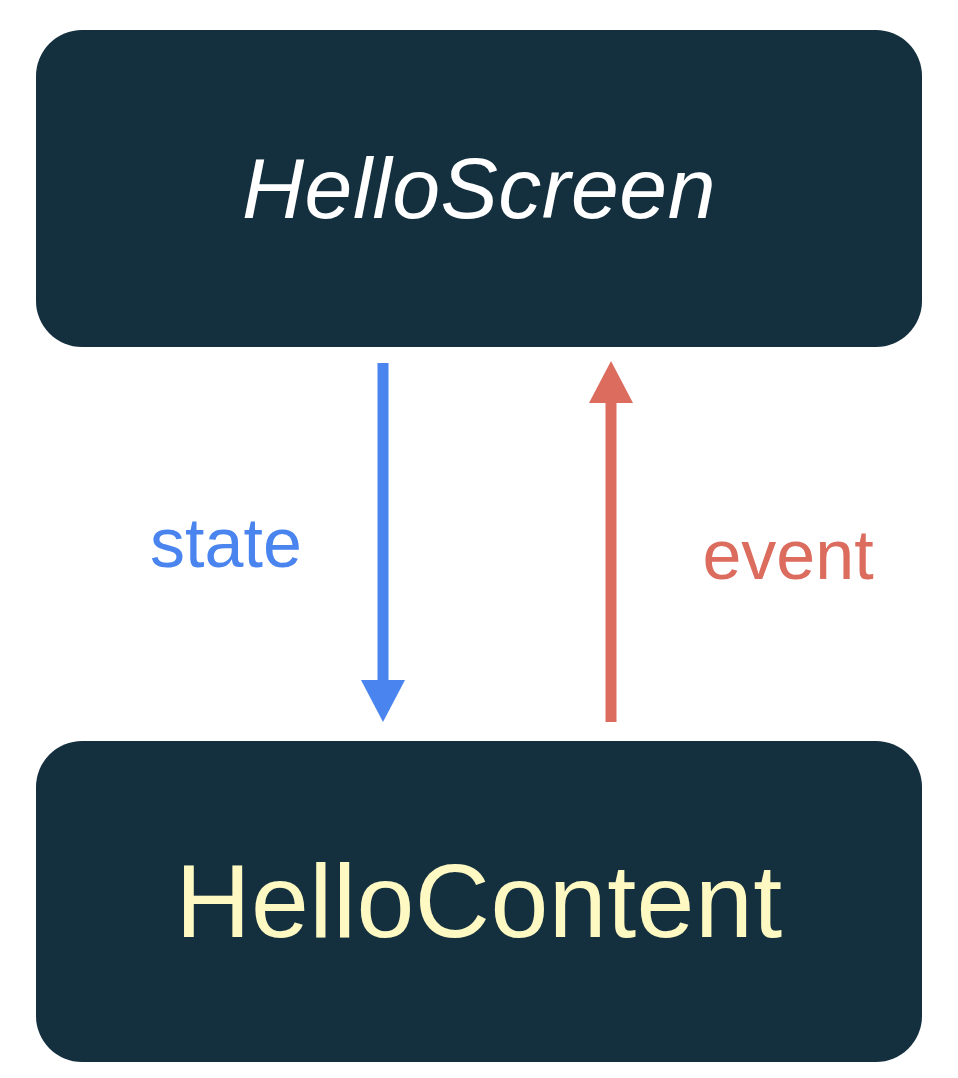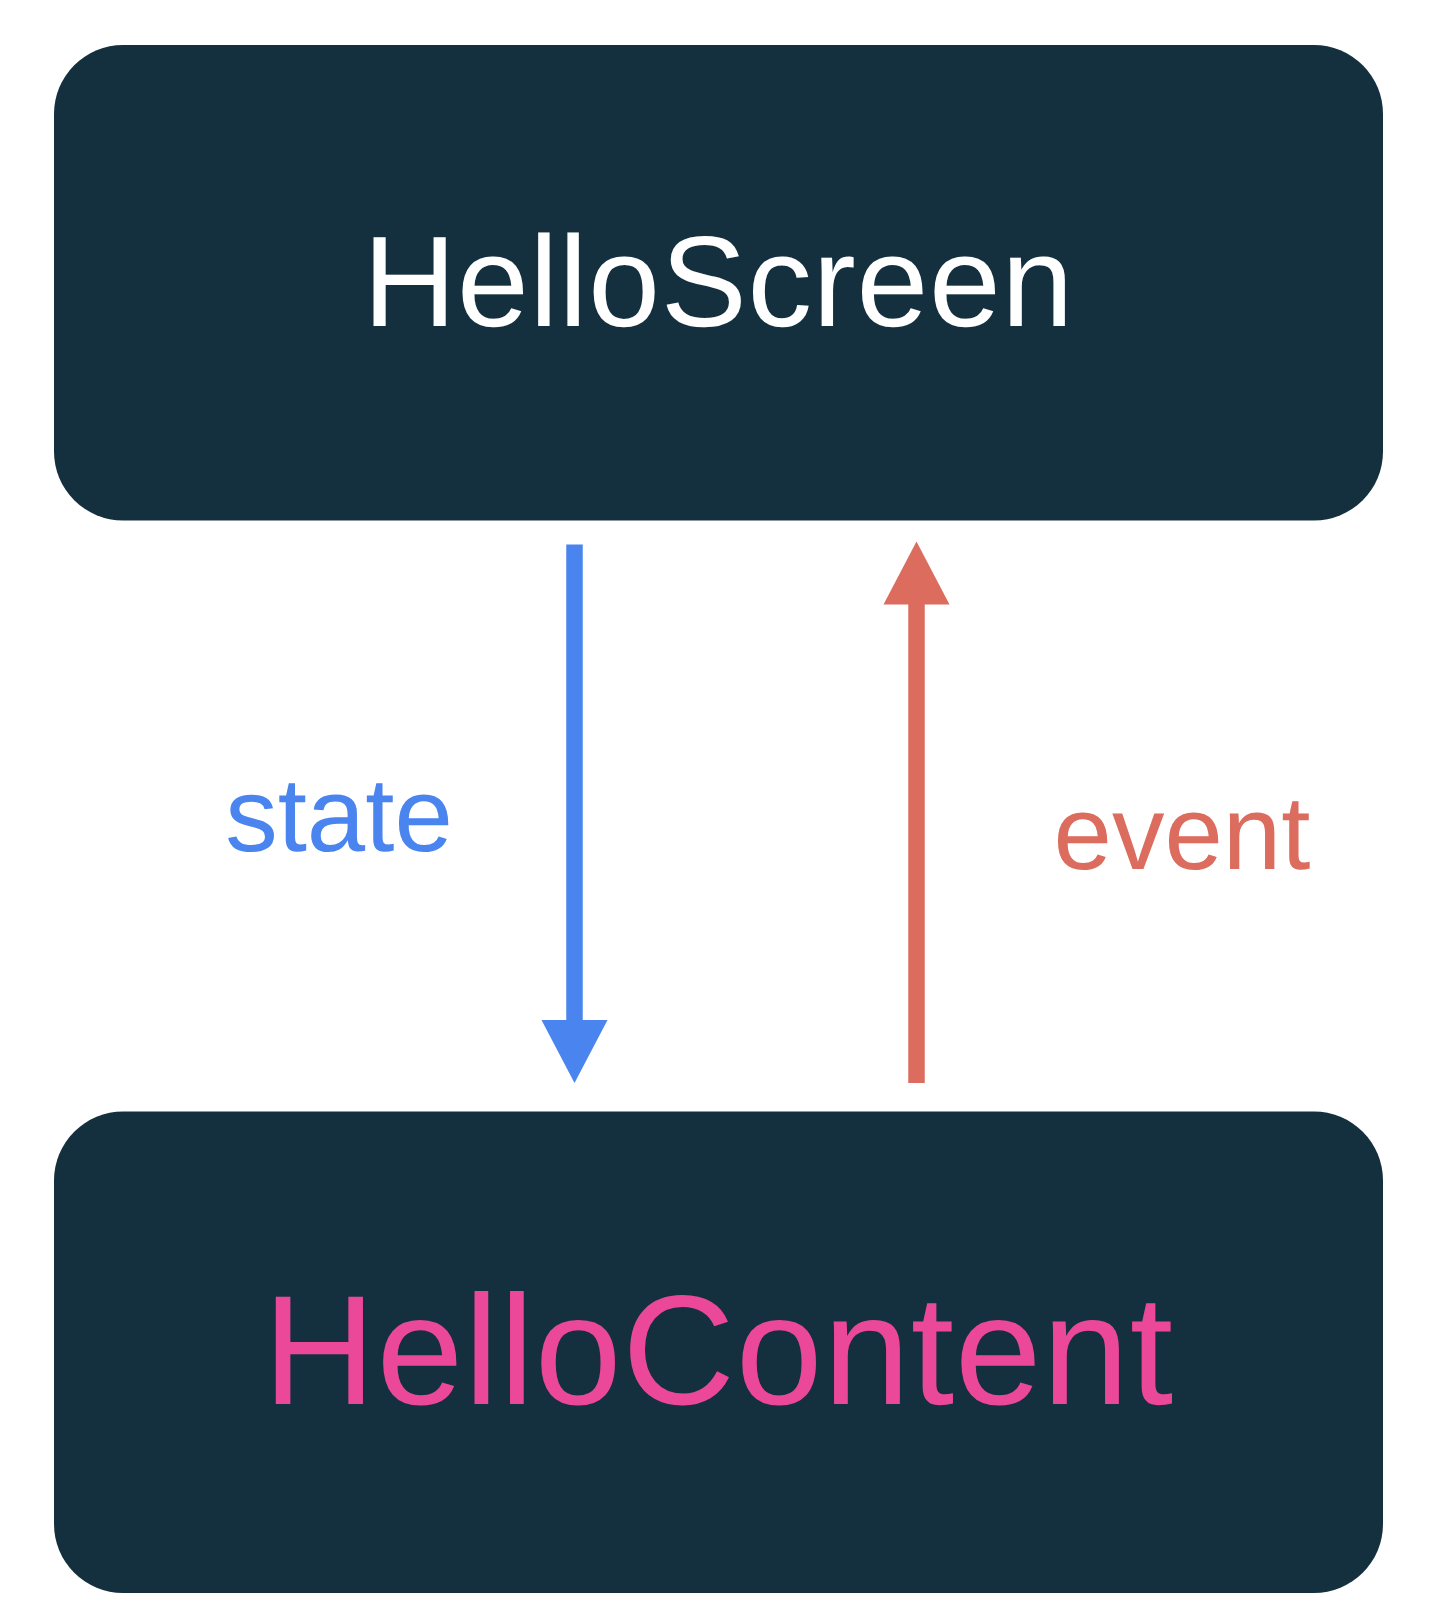--- a/index.html
+++ b/index.html
@@ -66,21 +66,21 @@
   .flow-label.event {
     left: 788px;
     top: 555px;
   }
 </style>
 </head>
 <body>
 
 <div class="canvas" style="background-color: rgb(255, 255, 255);">
 
-  <div class="node-box top" style="background-color: rgb(20, 48, 63);">
+  <div class="node-box top" style="background-color: rgb(20, 48, 63); font-style: italic;">
     <span class="node-label" style="color: rgb(255, 255, 255);">HelloScreen</span>
   </div>
 
   <svg class="arrows-layer" viewBox="0 0 958 1078" aria-hidden="true">
 
     <g>
       <line x1="383" y1="363" x2="383" y2="684" stroke-width="11" stroke-linecap="butt" stroke="#4A84EF"></line>
       <polygon points="361,680 405,680 383,722" fill="#4A84EF"></polygon>
     </g>
 
@@ -88,16 +88,16 @@
       <line x1="611" y1="722" x2="611" y2="399" stroke-width="11" stroke-linecap="butt" stroke="#DB6C5E"></line>
       <polygon points="589,403 633,403 611,361" fill="#DB6C5E"></polygon>
     </g>
   </svg>
 
   <span class="flow-label state" style="color: rgb(74, 132, 239);">state</span>
 
   <span class="flow-label event" style="color: rgb(219, 108, 94);">event</span>
 
   <div class="node-box bottom" style="background-color: rgb(20, 48, 63);">
-    <span class="node-label" style="color: #ec4899;">HelloContent</span>
+    <span class="node-label" style="color: #fef9c3;">HelloContent</span>
   </div>
 
 </div>
 
 </body></html>

